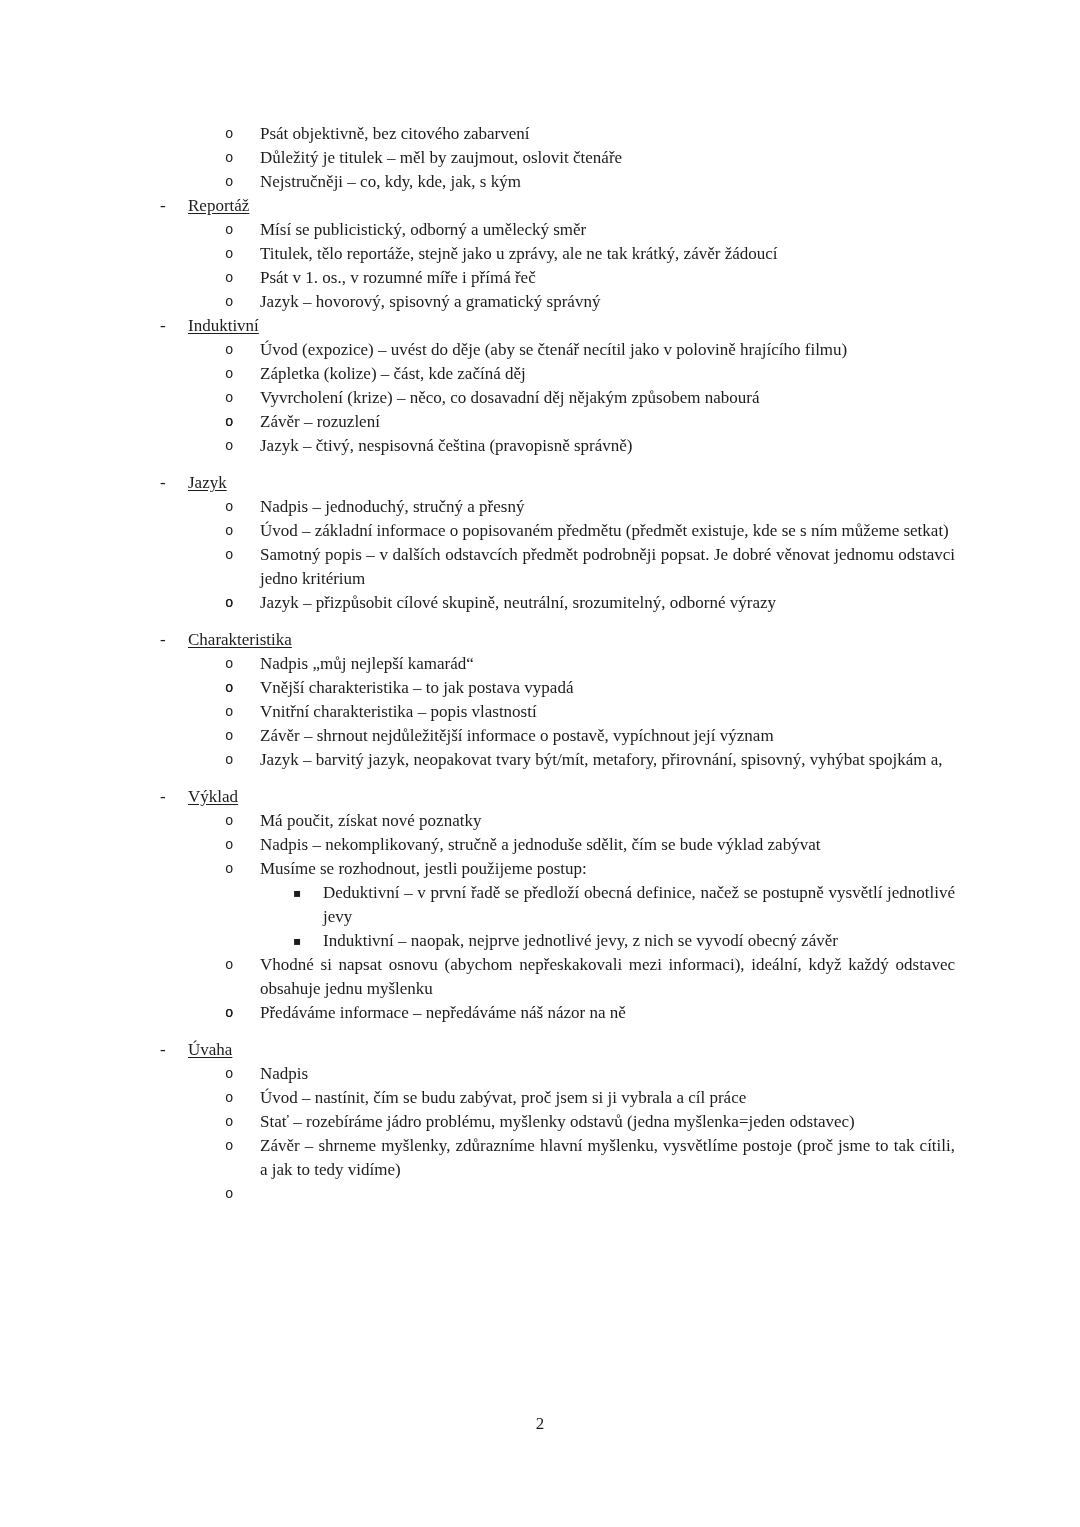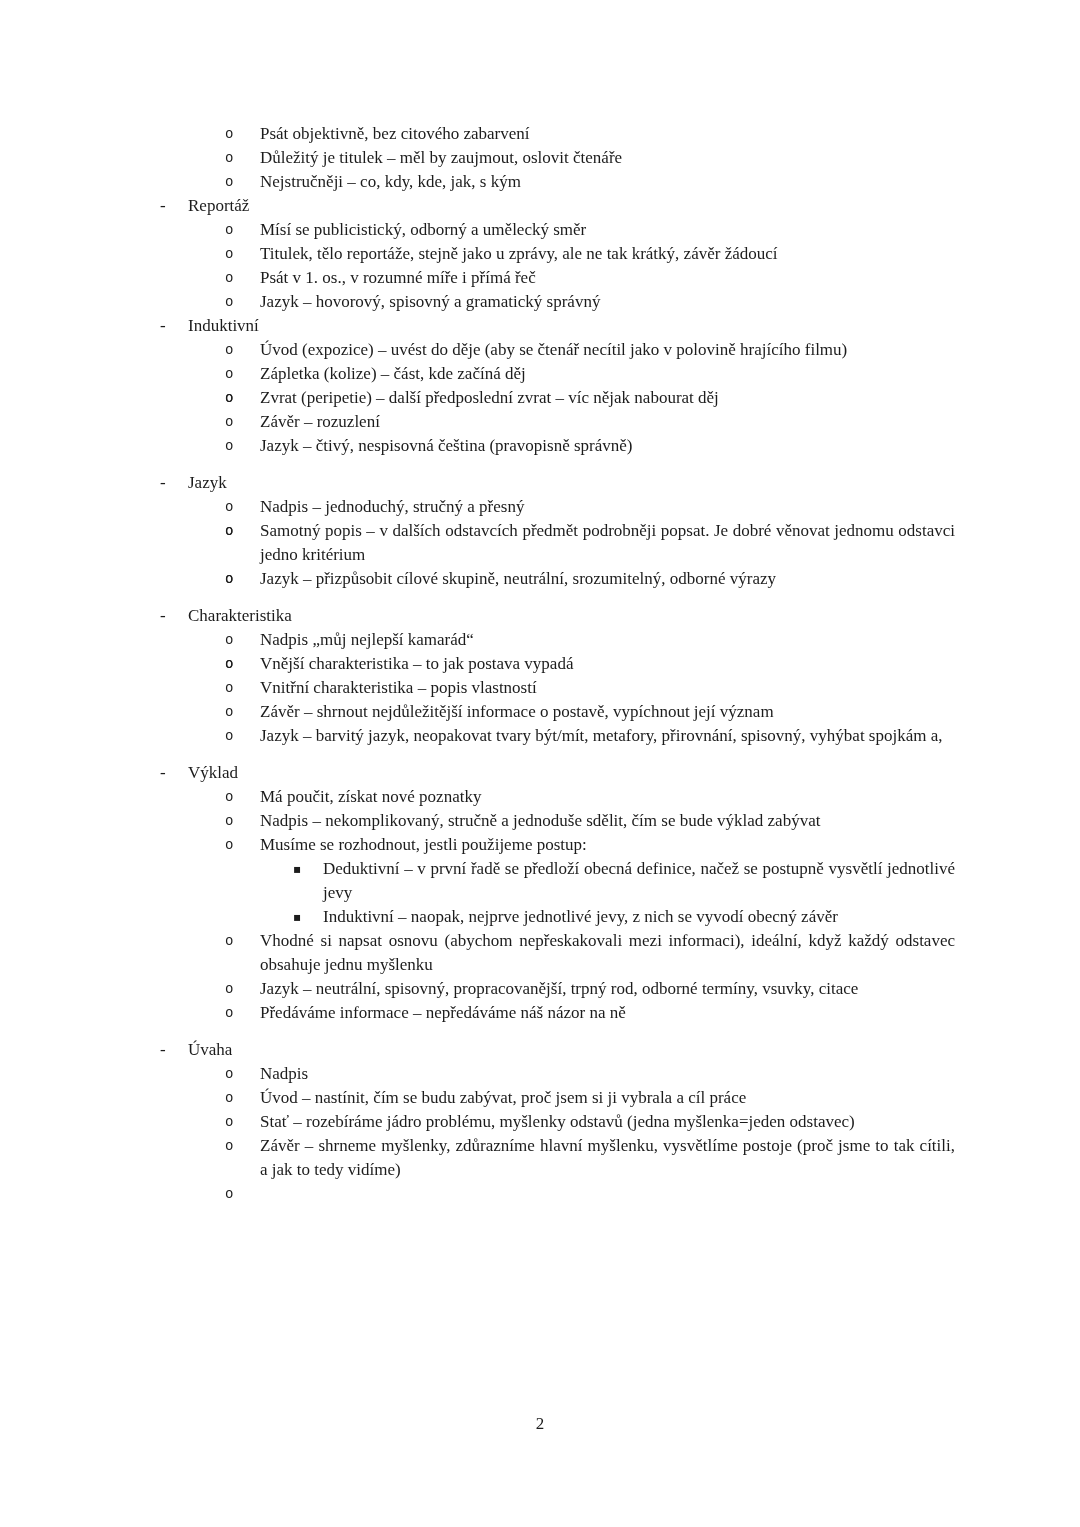--- a/index.html
+++ b/index.html
@@ -39,20 +39,21 @@
     font-family: "Liberation Mono", monospace;
     font-size: 14px;
   }
   .row.lvl-sq { padding-left: 323px; padding-right: 125px; }
   .row.lvl-sq .bullet {
     left: 293px;
     font-size: 12px;
     font-family: "DejaVu Sans", sans-serif;
   }
   .title {
+    text-decoration: underline;
     text-underline-offset: 2px;
   }
   .page-number {
     position: absolute;
     top: 1412px;
     left: 0;
     width: 1080px;
     text-align: center;
     line-height: 24px;
   }
@@ -71,29 +72,29 @@
         <div class="row lvl-title"><span class="bullet">-</span><span class="title">Reportáž</span></div>
         <div class="row lvl-o"><span class="bullet">o</span><span class="text">Mísí se publicistický, odborný a umělecký směr</span></div>
         <div class="row lvl-o"><span class="bullet">o</span><span class="text">Titulek, tělo reportáže, stejně jako u zprávy, ale ne tak krátký, závěr žádoucí</span></div>
         <div class="row lvl-o"><span class="bullet">o</span><span class="text">Psát v 1. os., v rozumné míře i přímá řeč</span></div>
         <div class="row lvl-o"><span class="bullet">o</span><span class="text">Jazyk – hovorový, spisovný a gramatický správný</span></div>
       </section>
       <section class="doc-section">
         <div class="row lvl-title"><span class="bullet">-</span><span class="title">Induktivní</span></div>
         <div class="row lvl-o"><span class="bullet">o</span><span class="text">Úvod (expozice) – uvést do děje (aby se čtenář necítil jako v polovině hrajícího filmu)</span></div>
         <div class="row lvl-o"><span class="bullet">o</span><span class="text">Zápletka (kolize) – část, kde začíná děj</span></div>
+        <div class="row lvl-o"><span class="bullet">o</span><span class="text">Vyvrcholení (krize) – něco, co dosavadní děj nějakým způsobem nabourá</span></div>
         <div class="row lvl-o"><span class="bullet">o</span></div>
-        <div class="row lvl-o"><span class="bullet">o</span><span class="text">Zvrat (peripetie) – další předposlední zvrat – víc nějak nabourat děj</span></div>
         <div class="row lvl-o"><span class="bullet">o</span><span class="text">Závěr – rozuzlení</span></div>
         <div class="row lvl-o"><span class="bullet">o</span><span class="text">Jazyk – čtivý, nespisovná čeština (pravopisně správně)</span></div>
       </section>
       <section class="doc-section spaced">
         <div class="row lvl-title"><span class="bullet">-</span><span class="title">Jazyk</span></div>
         <div class="row lvl-o"><span class="bullet">o</span><span class="text">Nadpis – jednoduchý, stručný a přesný</span></div>
-        <div class="row lvl-o"><span class="bullet">o</span></div>
+        <div class="row lvl-o"><span class="bullet">o</span><span class="text">Úvod – základní informace o popisovaném předmětu (předmět existuje, kde se s ním můžeme setkat)</span></div>
         <div class="row lvl-o"><span class="bullet">o</span><span class="text">Samotný popis – v dalších odstavcích předmět podrobněji popsat. Je dobré věnovat jednomu odstavci jedno kritérium</span></div>
         <div class="row lvl-o"><span class="bullet">o</span></div>
         <div class="row lvl-o"><span class="bullet">o</span><span class="text">Jazyk – přizpůsobit cílové skupině, neutrální, srozumitelný, odborné výrazy</span></div>
       </section>
       <section class="doc-section spaced">
         <div class="row lvl-title"><span class="bullet">-</span><span class="title">Charakteristika</span></div>
         <div class="row lvl-o"><span class="bullet">o</span><span class="text">Nadpis „můj nejlepší kamarád“</span></div>
         <div class="row lvl-o"><span class="bullet">o</span></div>
         <div class="row lvl-o"><span class="bullet">o</span><span class="text">Vnější charakteristika – to jak postava vypadá</span></div>
         <div class="row lvl-o"><span class="bullet">o</span><span class="text">Vnitřní charakteristika – popis vlastností</span></div>
@@ -101,21 +102,21 @@
         <div class="row lvl-o"><span class="bullet">o</span><span class="text">Jazyk – barvitý jazyk, neopakovat tvary být/mít, metafory, přirovnání, spisovný, vyhýbat spojkám a,</span></div>
       </section>
       <section class="doc-section spaced">
         <div class="row lvl-title"><span class="bullet">-</span><span class="title">Výklad</span></div>
         <div class="row lvl-o"><span class="bullet">o</span><span class="text">Má poučit, získat nové poznatky</span></div>
         <div class="row lvl-o"><span class="bullet">o</span><span class="text">Nadpis – nekomplikovaný, stručně a jednoduše sdělit, čím se bude výklad zabývat</span></div>
         <div class="row lvl-o"><span class="bullet">o</span><span class="text">Musíme se rozhodnout, jestli použijeme postup:</span></div>
         <div class="row lvl-sq"><span class="bullet">▪</span><span class="text">Deduktivní – v první řadě se předloží obecná definice, načež se postupně vysvětlí jednotlivé jevy</span></div>
         <div class="row lvl-sq"><span class="bullet">▪</span><span class="text">Induktivní – naopak, nejprve jednotlivé jevy, z nich se vyvodí obecný závěr</span></div>
         <div class="row lvl-o"><span class="bullet">o</span><span class="text">Vhodné si napsat osnovu (abychom nepřeskakovali mezi informaci), ideální, když každý odstavec obsahuje jednu myšlenku</span></div>
-        <div class="row lvl-o"><span class="bullet">o</span><span class="text">Jazyk – neutrální, spisovný, propracovanější, trpný rod, odborné termíny, vsuvky, citace</span></div>
+        <div class="row lvl-o"><span class="bullet">o</span></div>
         <div class="row lvl-o"><span class="bullet">o</span><span class="text">Předáváme informace – nepředáváme náš názor na ně</span></div>
       </section>
       <section class="doc-section spaced">
         <div class="row lvl-title"><span class="bullet">-</span><span class="title">Úvaha</span></div>
         <div class="row lvl-o"><span class="bullet">o</span><span class="text">Nadpis</span></div>
         <div class="row lvl-o"><span class="bullet">o</span><span class="text">Úvod – nastínit, čím se budu zabývat, proč jsem si ji vybrala a cíl práce</span></div>
         <div class="row lvl-o"><span class="bullet">o</span><span class="text">Stať – rozebíráme jádro problému, myšlenky odstavů (jedna myšlenka=jeden odstavec)</span></div>
         <div class="row lvl-o"><span class="bullet">o</span><span class="text">Závěr – shrneme myšlenky, zdůrazníme hlavní myšlenku, vysvětlíme postoje (proč jsme to tak cítili, a jak to tedy vidíme)</span></div>
         <div class="row lvl-o"><span class="bullet">o</span></div>
       </section>

